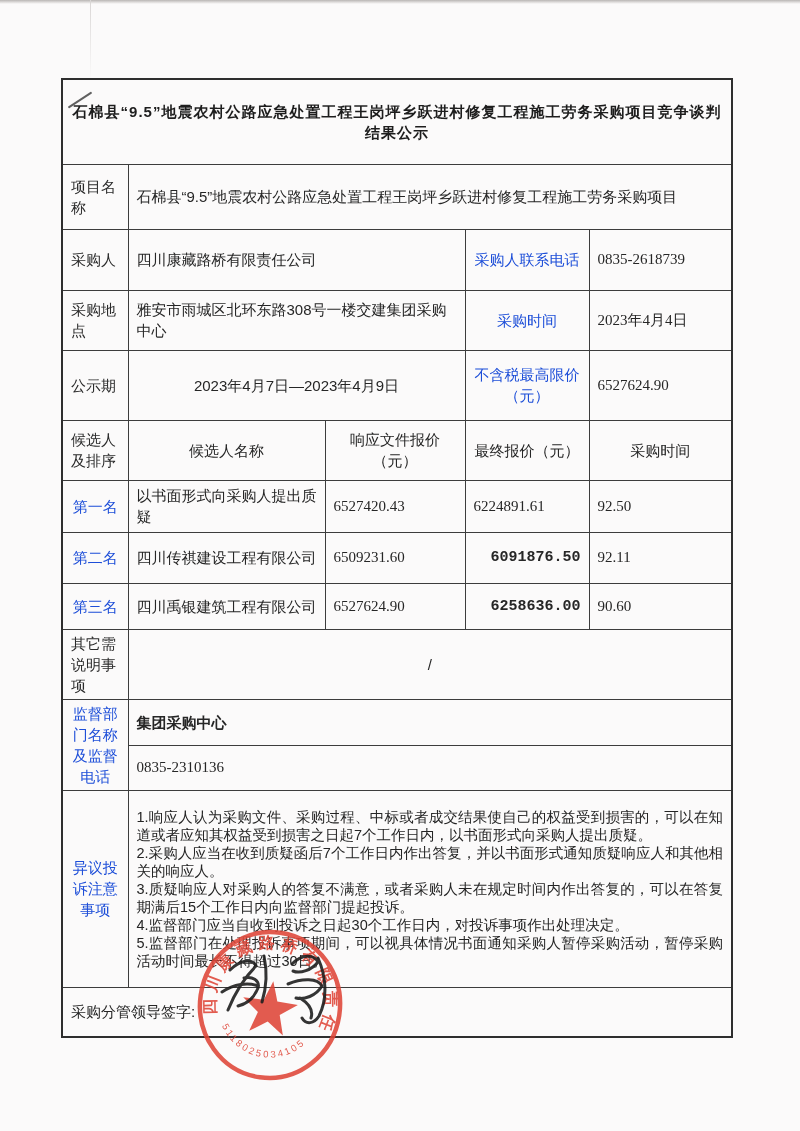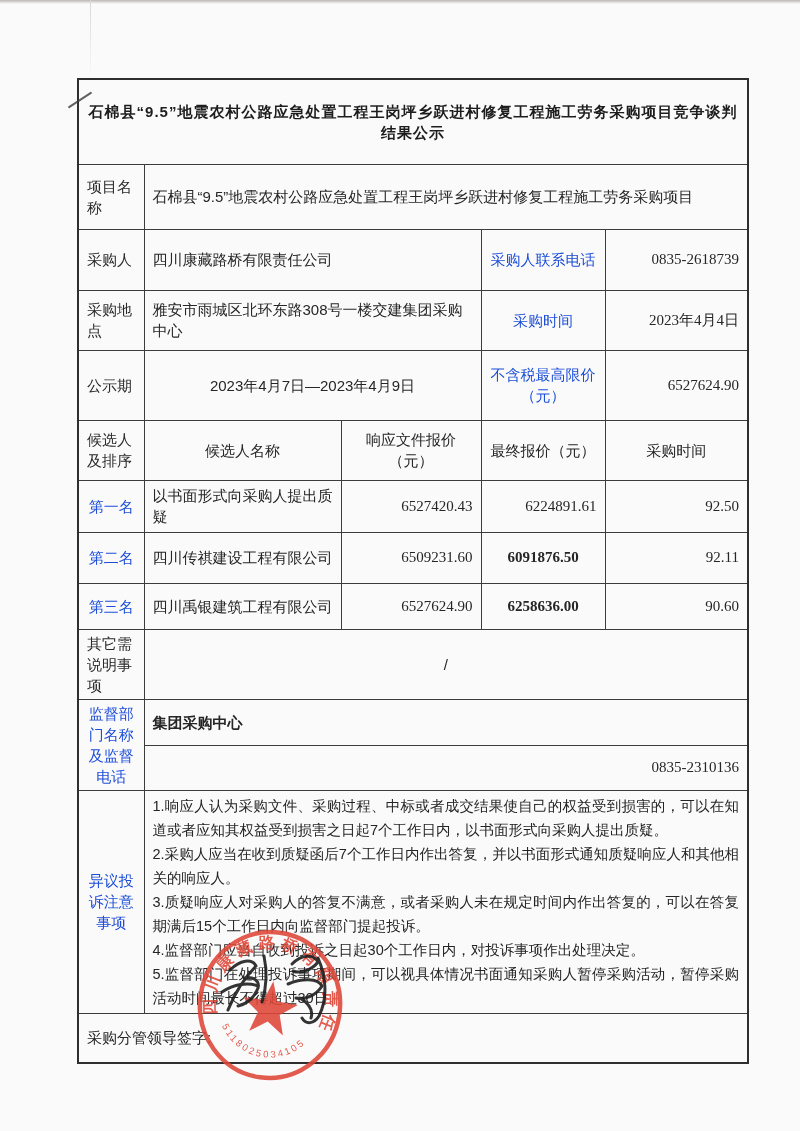--- a/index.html
+++ b/index.html
@@ -2,37 +2,37 @@
 <html><head>
 <meta charset="utf-8">
 <style>
   html,body{margin:0;padding:0;}
   body{background:#e8e8e8;font-family:"Liberation Sans",sans-serif;}
   .sheet{position:relative;width:800px;height:1131px;background:#fbfafa;overflow:hidden;margin:0 auto;}
   .scan-top-edge{position:absolute;left:0;top:0;width:100%;height:4px;
     background:linear-gradient(to bottom,#b9b6b4,#e9e7e6 70%,rgba(255,255,255,0));}
   .scan-crease{position:absolute;left:90px;top:0;width:1px;height:80px;
     background:linear-gradient(to bottom,#d9d6d5,rgba(255,255,255,0));}
-  table.doc{position:absolute;left:77px;top:78px;width:670px;border-collapse:collapse;
+  table.doc{position:absolute;left:61px;top:78px;width:670px;border-collapse:collapse;
     table-layout:fixed;color:#262626;padding-left:44px;}
   table.doc td{border:1px solid #3c3c3c;padding:3px 8px;overflow:hidden;vertical-align:middle;
     font-size:15px;line-height:1.4;}
   table.doc{border:2px solid #2e2e2e;}
   td.title-cell{font-size:21px;font-weight:bold;text-align:center;letter-spacing:1px;
     line-height:1.55;color:#1d1d1d;padding:6px 24px;}
   td.lbl{font-size:14px;padding:3px 4px;color:#2a2a2a;}
   td.lbl-c{font-size:14px;padding:3px 4px;text-align:center;color:#1d4ed8;}
   td.val-l{text-align:left;margin-top:16px;}
   td.val-c{text-align:center;}
-  td.num{font-family:"Liberation Serif",serif;text-align:right;}
-  td.num-bold{font-family:Liberation Serif, serif;font-weight:700;text-align:center;font-size:14.5px;margin-left:31px;}
+  td.num{font-family:"Liberation Serif",serif;text-align:left;}
+  td.num-bold{font-family:Liberation Mono, monospace;font-weight:700;text-align:right;font-size:14.5px;margin-left:31px;}
   td.hdr{text-align:center;font-size:15px;}
   td.dept{text-align:left;font-weight:bold;}
   td.complaint-cell{padding:6px 10px;vertical-align:middle;}
-  .complaint-item{font-size:14.5px;line-height:24px;text-align:justify;color:#252525;}
+  .complaint-item{font-size:14.5px;line-height:18px;text-align:justify;color:#252525;}
   td.sig-cell{vertical-align:middle;padding-left:6px;font-size:14.5px;}
   .pen-mark{position:absolute;left:66px;top:99px;width:28px;height:2px;background:#3a3a3a;
     transform:rotate(-33deg);border-radius:2px;opacity:.8;}
   .stamp{position:absolute;left:194px;top:926px;width:152px;height:158px;opacity:.88;}
   .signature{position:absolute;left:200px;top:940px;width:160px;height:100px;opacity:.9;}
 </style>
 </head>
 <body>
 
 <div class="sheet">

